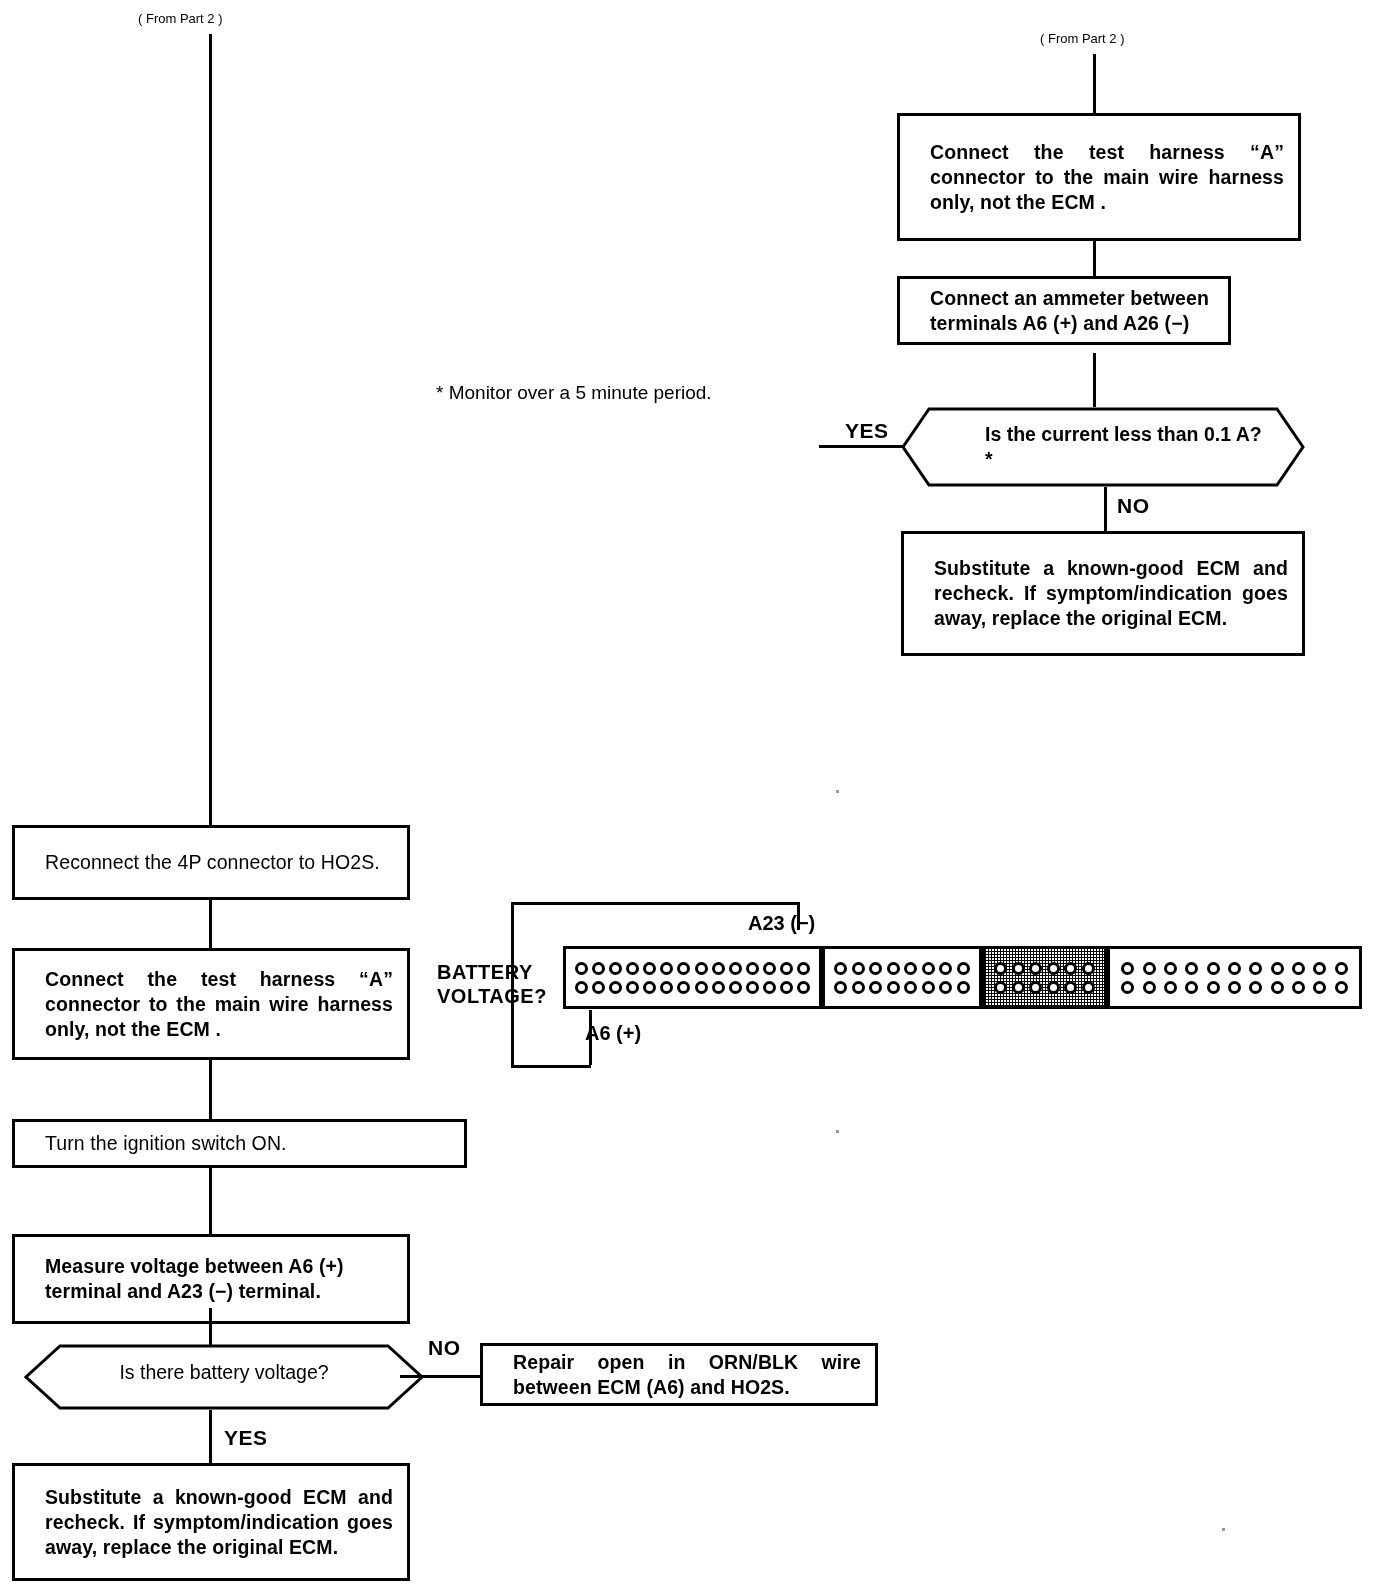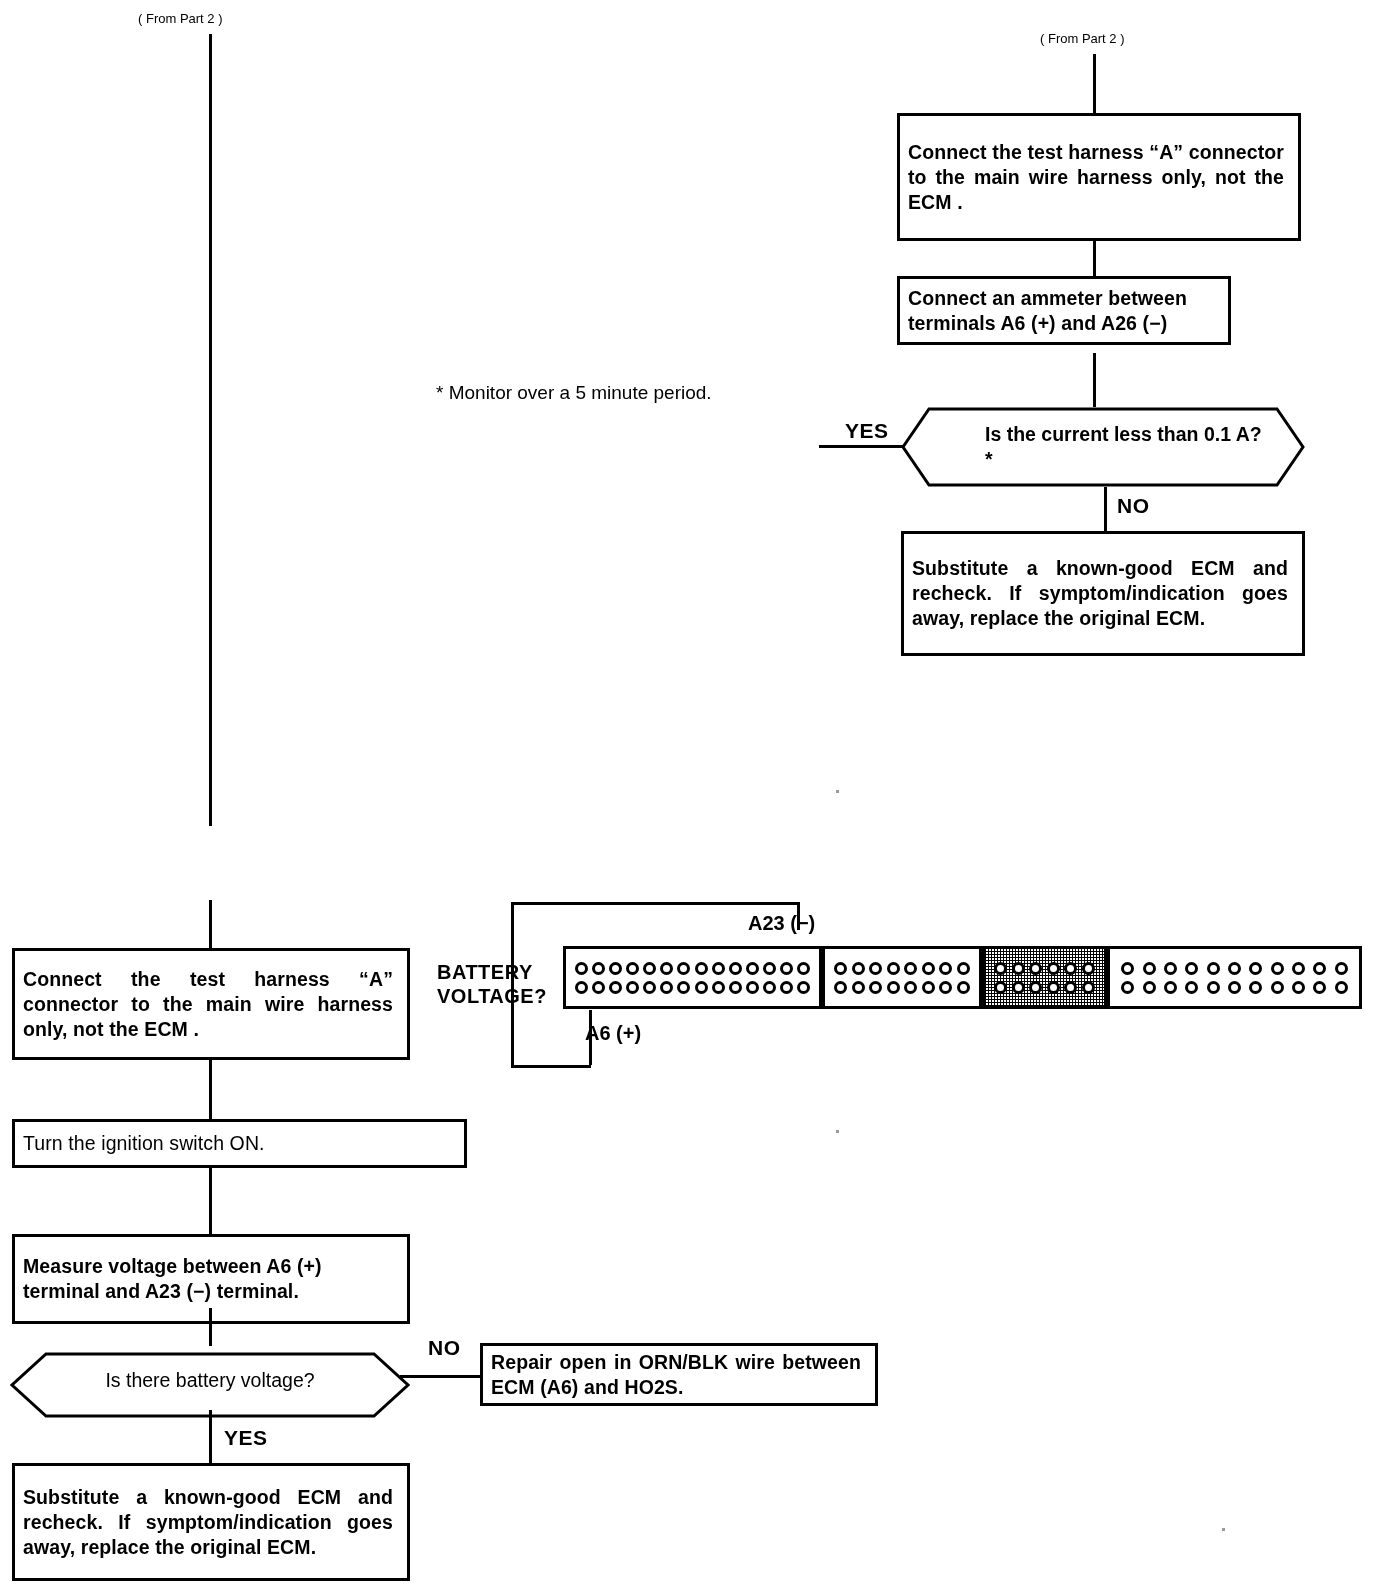--- a/index.html
+++ b/index.html
@@ -11,21 +11,21 @@
     -webkit-font-smoothing:none;
   }
   .stage{position:absolute;left:0;top:0;width:1392px;height:1586px;overflow:hidden;}
 
   .box{
     position:absolute;box-sizing:border-box;
     border:3px solid #000;background:#fff;
     display:flex;align-items:center;
   }
   .box .txt{
-    padding:0 14px 0 8px;
+    padding:0 14px 0 30px;
     font-size:19.5px;line-height:25px;
     letter-spacing:0.1px;
     width:100%;
   }
   .box.bold .txt{font-weight:bold;}
   .box.reg .txt{font-weight:normal;}
   .justify .txt{text-align:justify;text-align-last:left;}
 
   .vline{position:absolute;background:#000;width:3px;}
   .hline{position:absolute;background:#000;height:3px;}
@@ -108,20 +108,23 @@
   <div class="label yn" style="left:845px;top:420px;">YES</div>
 
 
   <div class="vline" style="left:1104px;top:487px;height:44px;"></div>
   <div class="label yn" style="left:1117px;top:495px;">NO</div>
 
   <div class="box bold justify" style="left:901px;top:531px;width:404px;height:125px;">
     <div class="txt">Substitute a known-good ECM and recheck. If symptom/indication goes away, replace the original ECM.</div>
   </div>
 
+  <div class="box reg" style="left:12px;top:825px;width:398px;height:75px;">
+    <div class="txt">Reconnect the 4P connector to HO2S.</div>
+  </div>
 
   <div class="vline" style="left:209px;top:900px;height:48px;"></div>
 
   <div class="box bold justify" style="left:12px;top:948px;width:398px;height:112px;">
     <div class="txt">Connect the test harness “A” connector to the main wire harness only, not the ECM .</div>
   </div>
 
   <div class="vline" style="left:209px;top:1060px;height:59px;"></div>
 
   <div class="box reg" style="left:12px;top:1119px;width:455px;height:49px;">
@@ -129,21 +132,21 @@
   </div>
 
   <div class="vline" style="left:209px;top:1168px;height:66px;"></div>
 
   <div class="box bold" style="left:12px;top:1234px;width:398px;height:90px;">
     <div class="txt">Measure voltage between A6 (+) terminal and A23 (−) terminal.</div>
   </div>
 
   <div class="vline" style="left:209px;top:1308px;height:38px;"></div>
 
-  <div class="hex reg" style="left:10px;top:1344px;width:400px;height:56px;margin-top:8px;">
+  <div class="hex reg" style="left:24px;top:1344px;width:400px;height:56px;">
     <svg width="400" height="66" viewBox="0 0 400 66">
       <polygon points="36,2 364,2 398,33 364,64 36,64 2,33" fill="#ffffff" stroke="#000000" stroke-width="3"></polygon>
     </svg>
     <div class="hextxt" style="padding-left:0;padding-right:0;justify-content:center;">Is there battery voltage?</div>
   </div>
 
   <div class="hline" style="left:400px;top:1375px;width:80px;"></div>
   <div class="label yn" style="left:428px;top:1337px;">NO</div>
 
   <div class="box bold justify" style="left:480px;top:1343px;width:398px;height:63px;justify-content:flex-end;">

